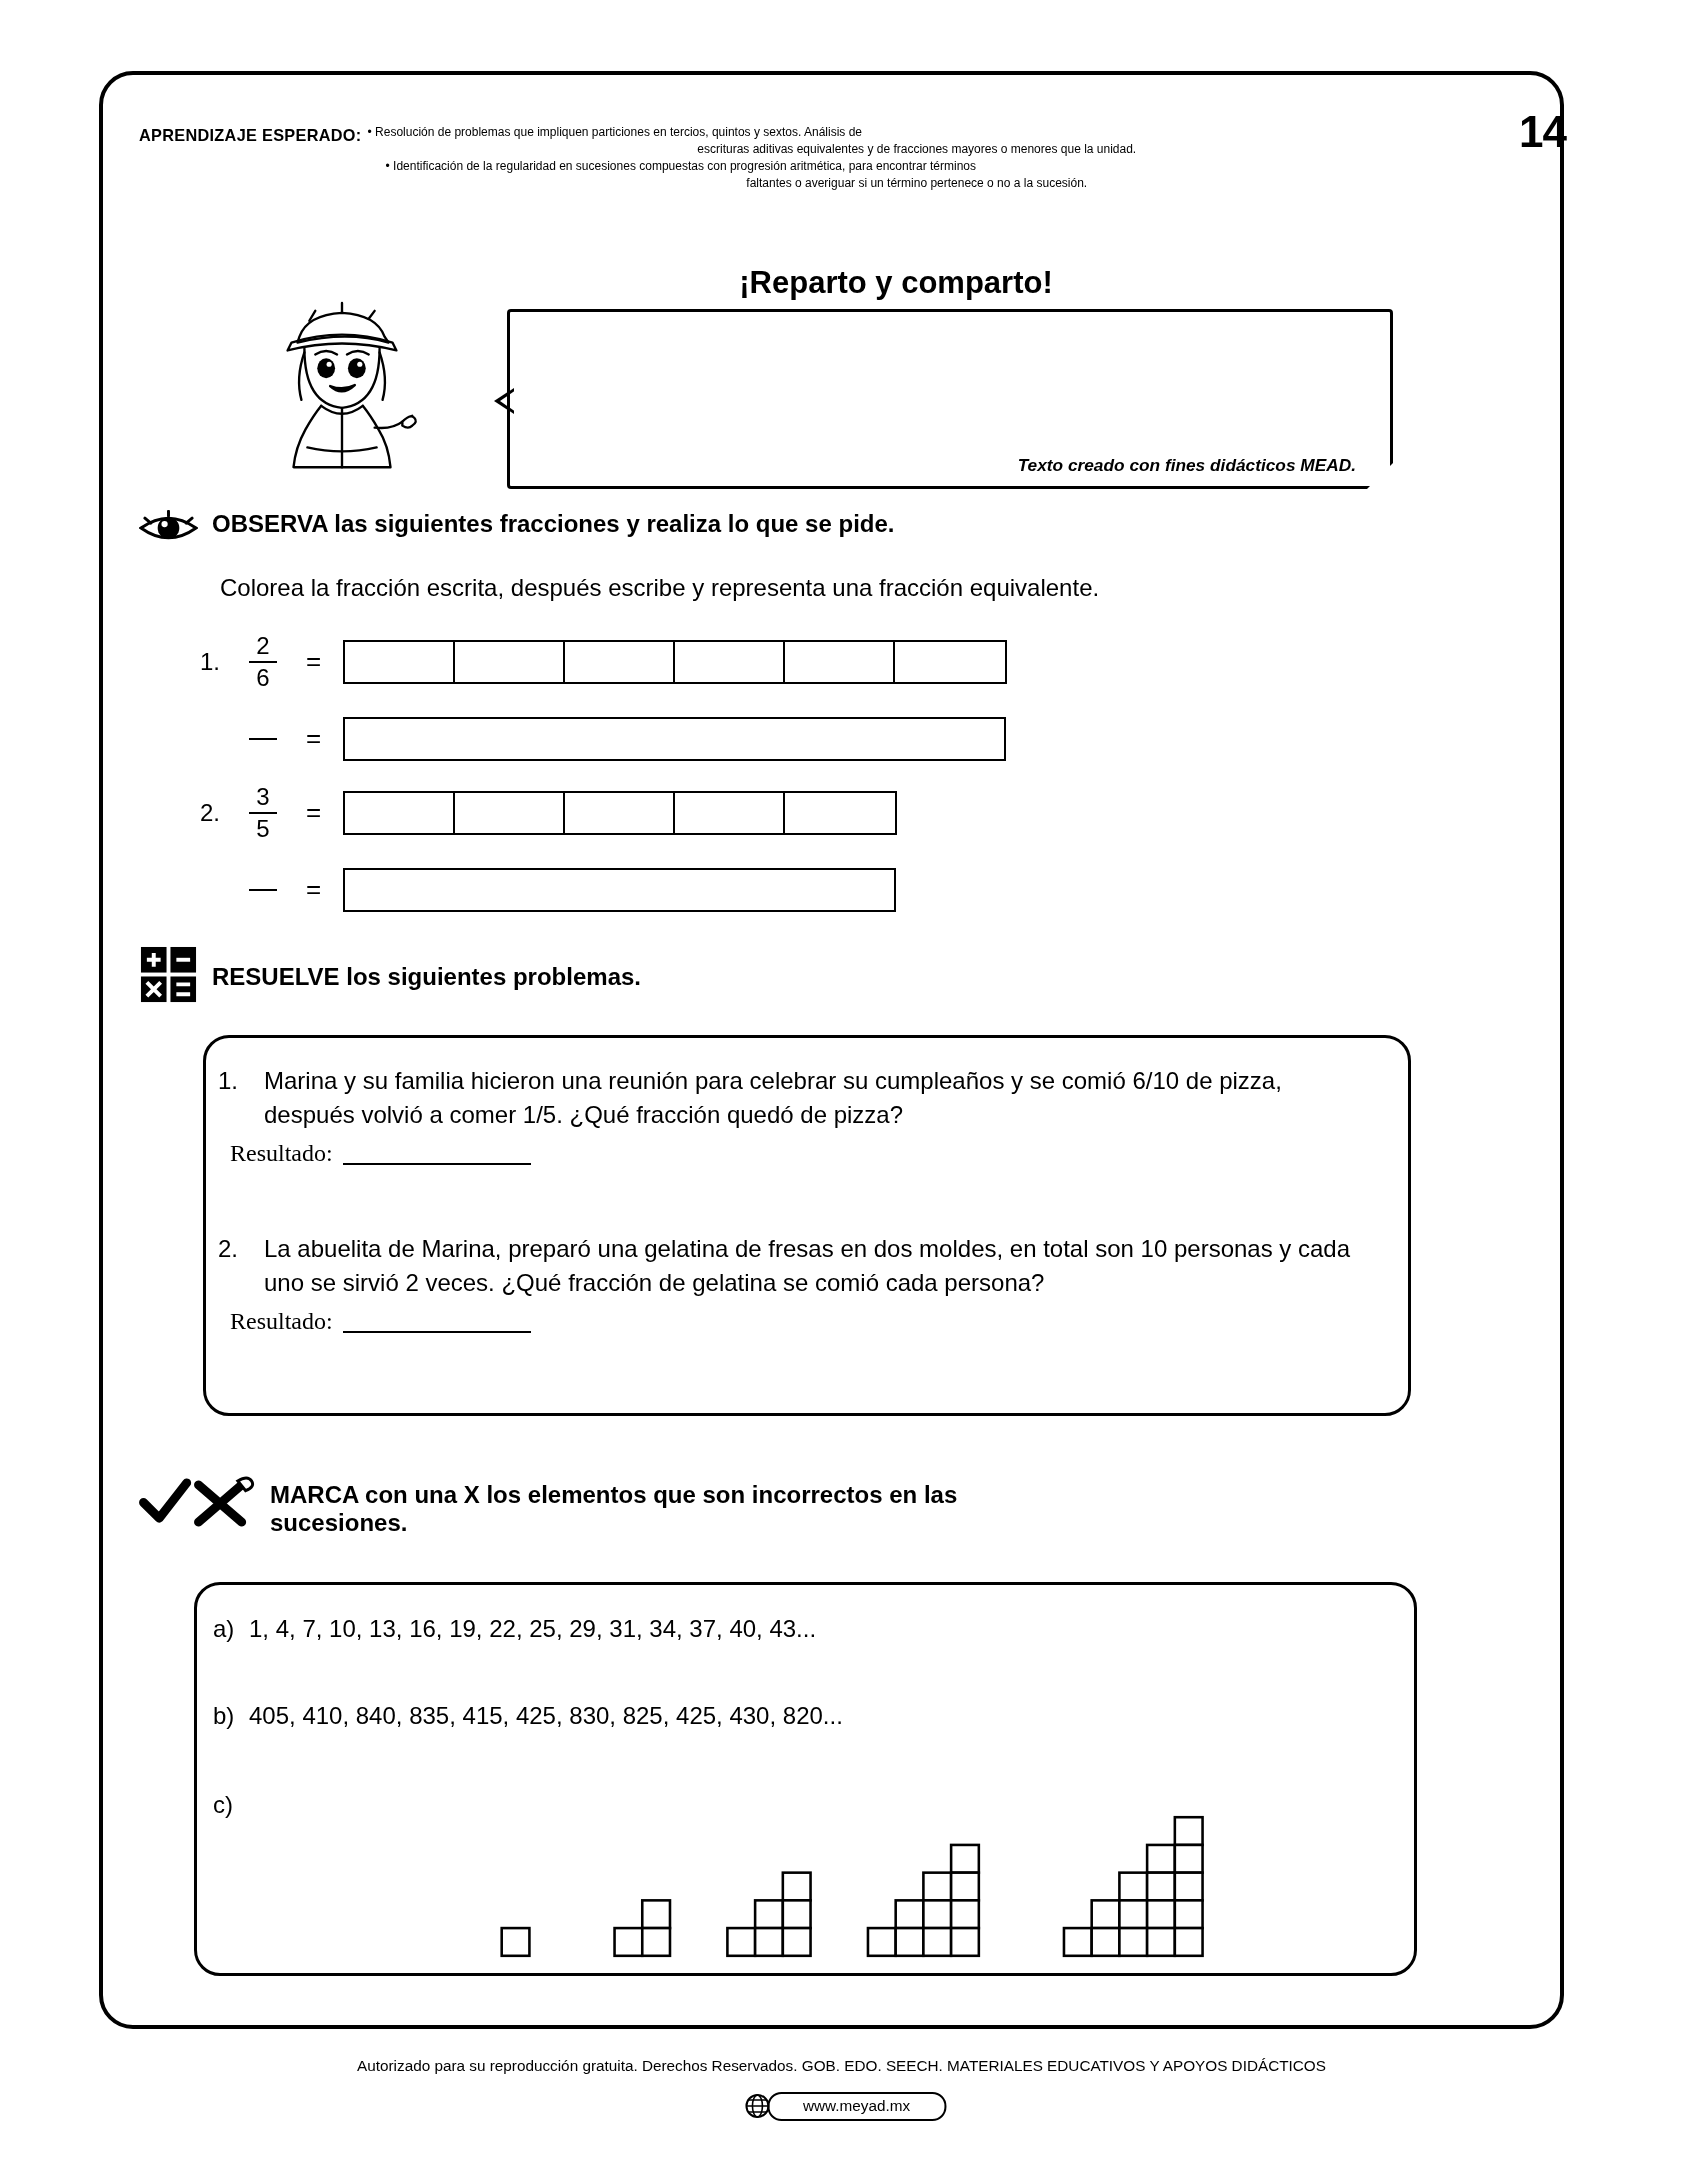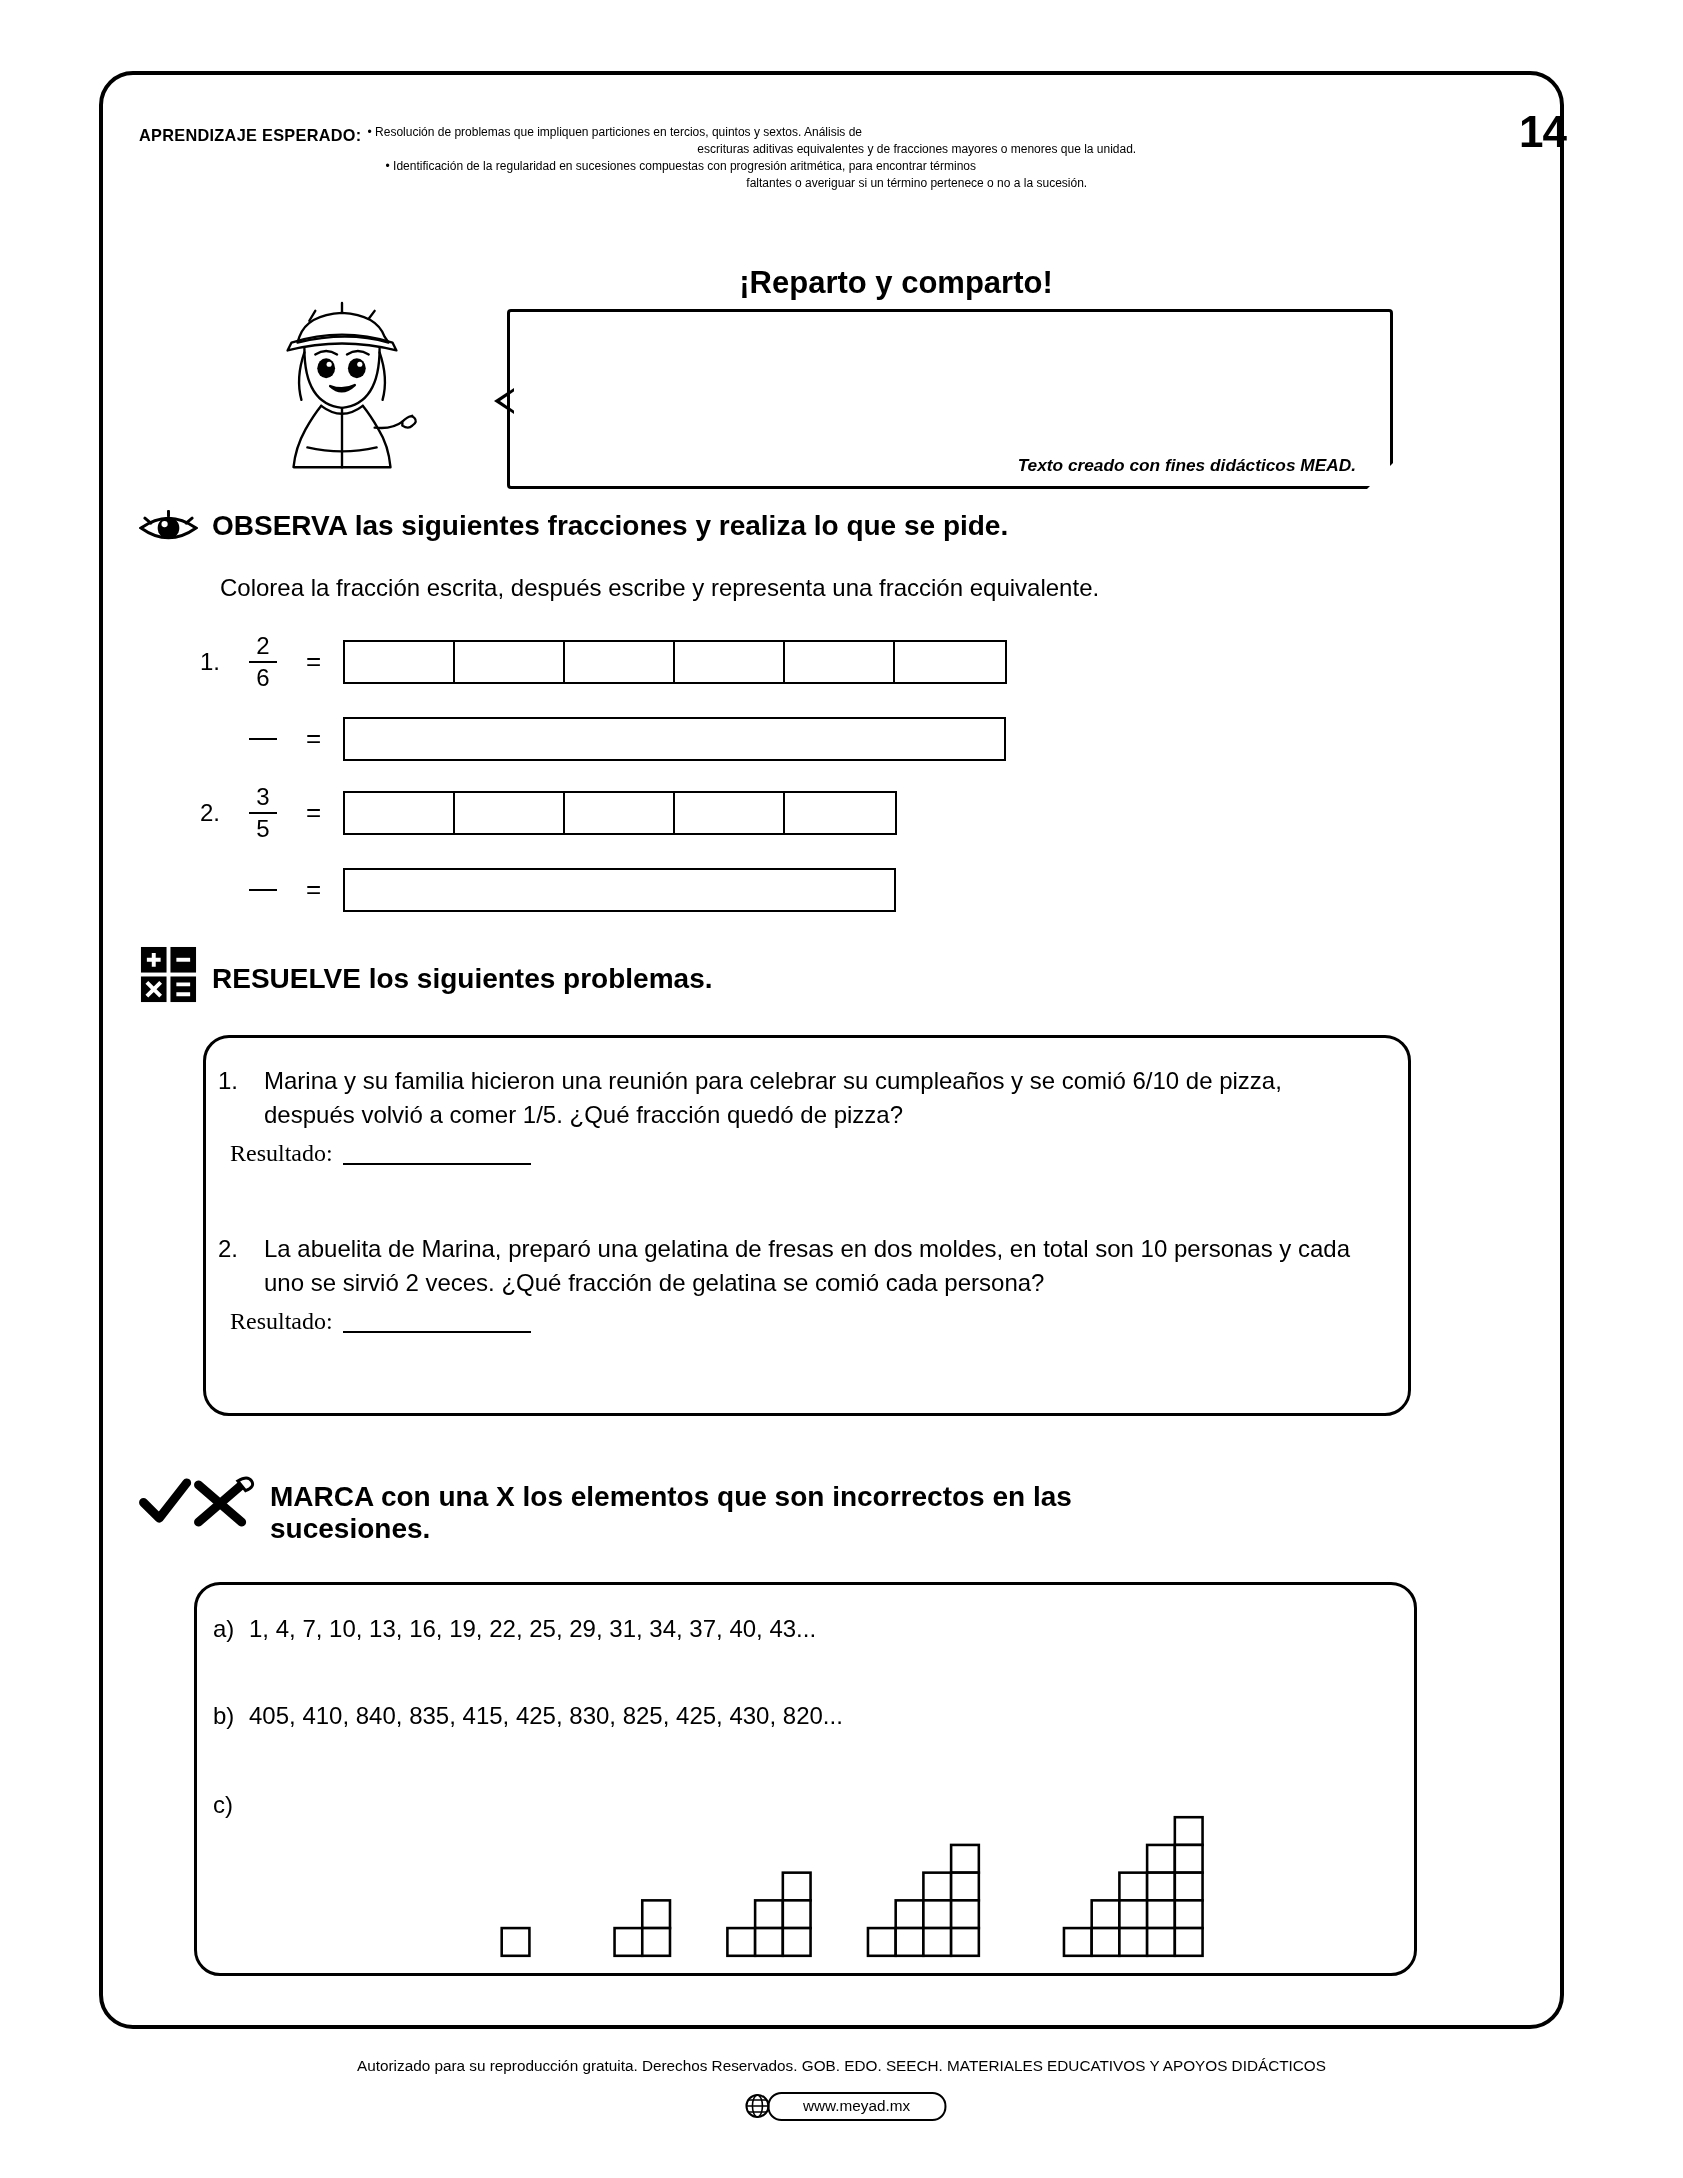--- a/index.html
+++ b/index.html
@@ -122,21 +122,21 @@
     width: 0; height: 0;
     border-top: 11px solid transparent;
     border-bottom: 11px solid transparent;
     border-right: 16px solid #fff;
   }
   
   .section-head {
     position: absolute;
     display: flex;
     align-items: flex-start;
-    font-size: 28px;
+    font-size: 24px;
     font-weight: bold;
   }
   .section-head .icon { margin-right: 14px; flex: none; }
   .sec1 { left: 139px; top: 510px; width: 1287px; }
   .sec2 { left: 139px; top: 945px; width: 1287px; }
   .sec3 { left: 139px; top: 1475px; width: 1287px; }
   .sec-sub {
     position: absolute;
     left: 220px;
     top: 574px;

